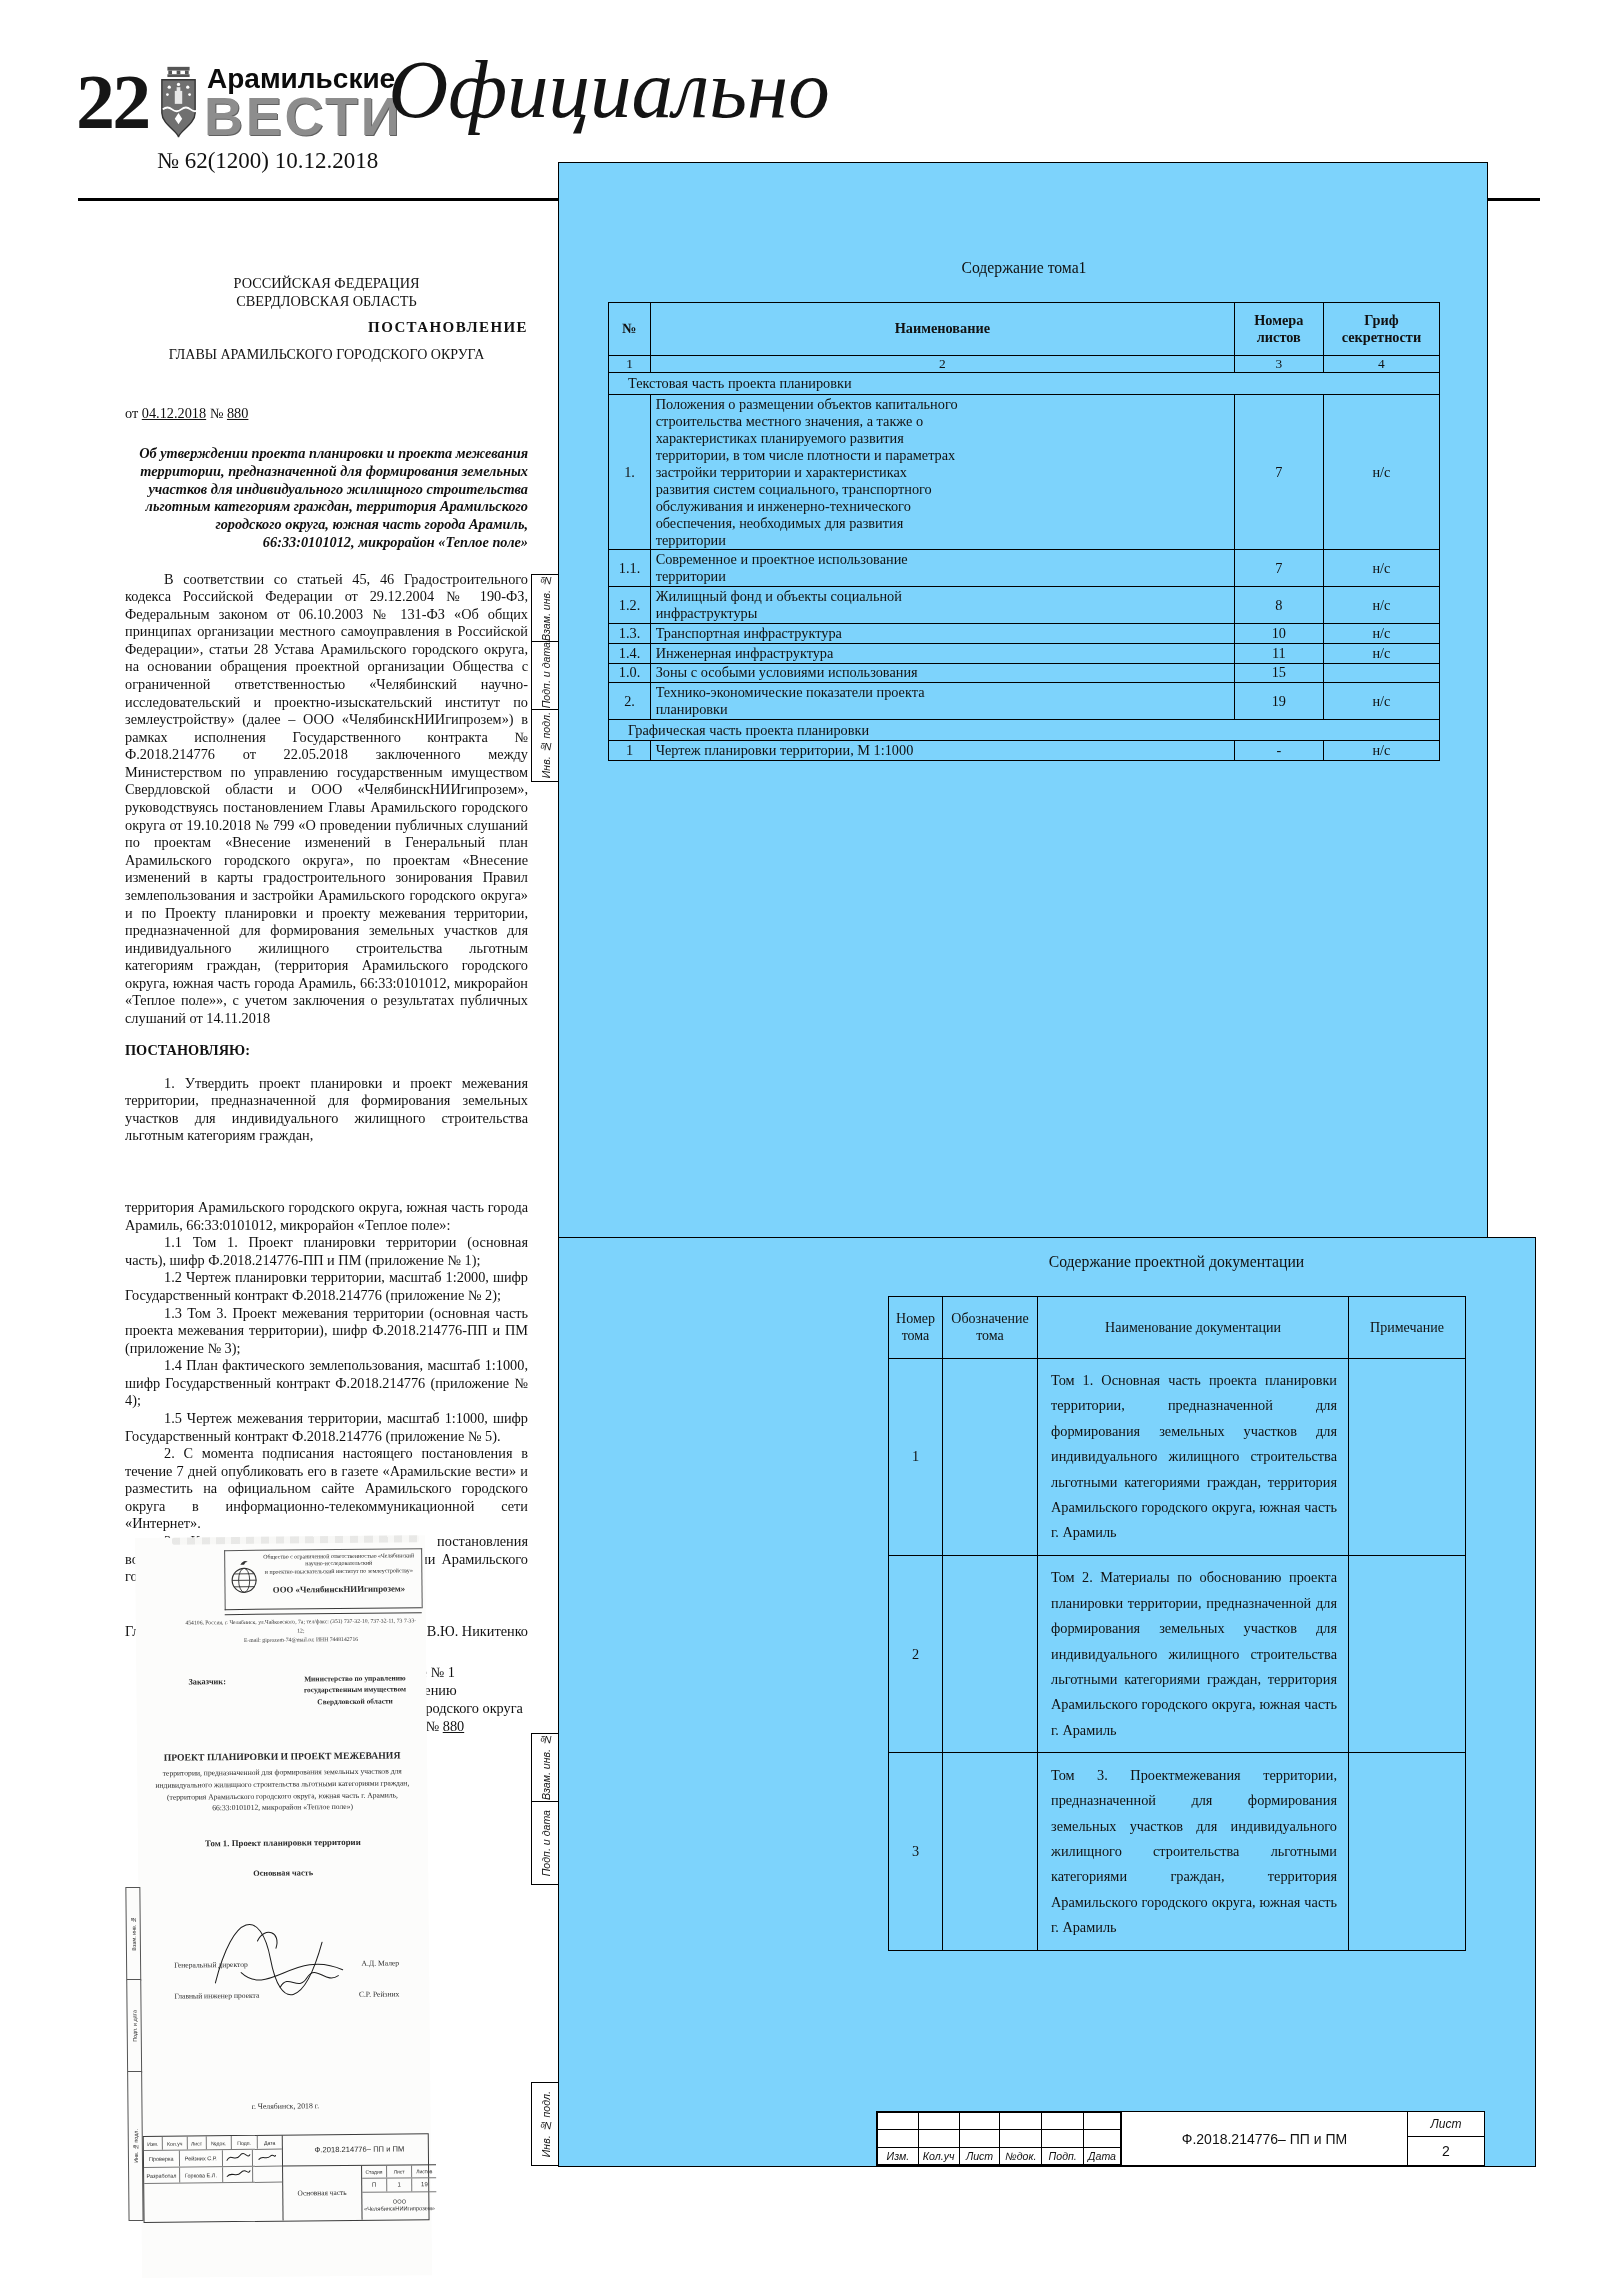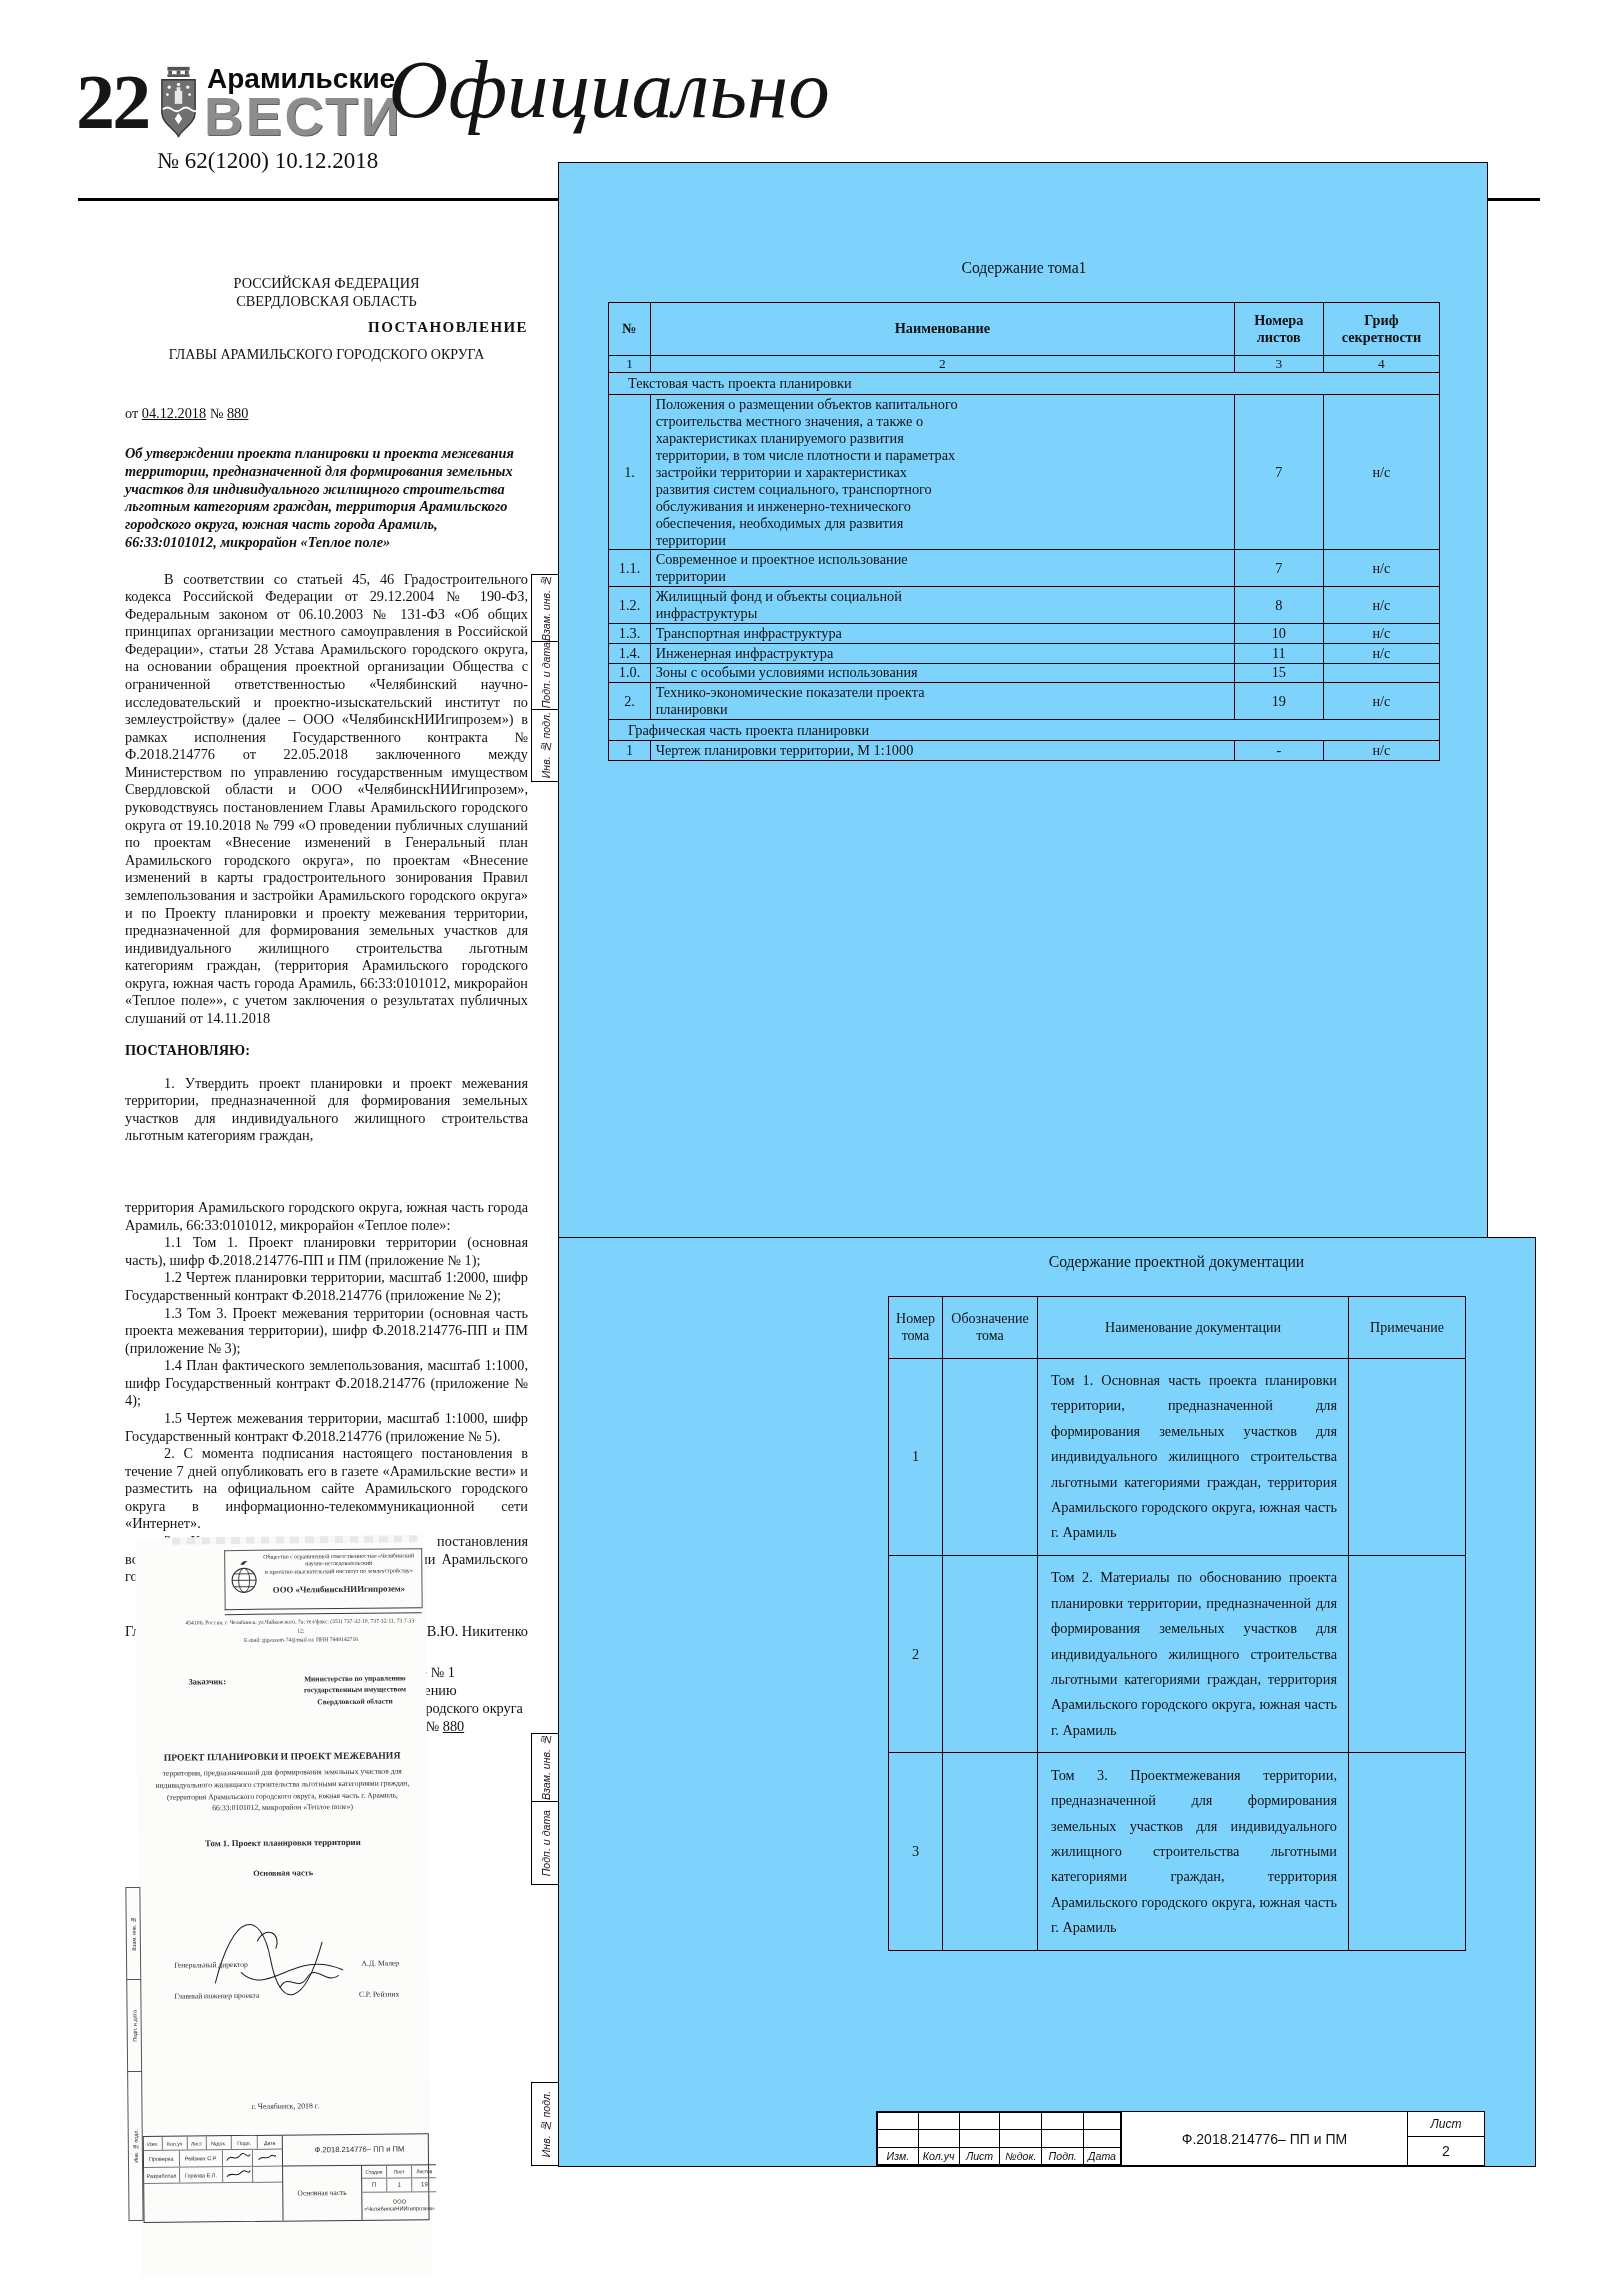--- a/index.html
+++ b/index.html
@@ -19,21 +19,21 @@
   .toprule{left:78px;top:198px;width:1462px;height:2.8px;background:#000;}
 
   
   .decree{left:125px;top:275px;width:403px;font-size:14.3px;line-height:1.23;text-align:justify;}
   .decree p{margin:0;}
   .ctr{text-align:center;}
   .doc-type{font-weight:bold;font-size:15px;letter-spacing:1.4px;margin-top:8.3px!important;text-align:right;}
   .authority{margin-top:9.2px!important;font-size:14px;}
   .dateline{margin-top:42px!important;text-align:left;}
   .u{text-decoration:underline;}
-  .dtitle{margin-top:22px!important;font-weight:bold;font-style:italic;text-align:left;line-height:1.25;}
+  .dtitle{margin-top:22px!important;font-weight:bold;font-style:italic;text-align:right;line-height:1.25;}
   .preamble{margin-top:18.5px!important;text-indent:39px;}
   .resolve{margin-top:14.8px!important;font-weight:bold;text-align:left;}
   .ind{text-indent:39px;}
   .item1{margin-top:14.8px!important;}
   .cont{margin-top:54px!important;}
   .sigrow{margin-top:37px!important;display:flex;justify-content:space-between;}
   .appx{margin-top:24px!important;margin-left:auto;width:251px;text-align:center;line-height:1.25;}
 
   
   .frame{border:1.8px solid #000;background:#7dd3fc;}

